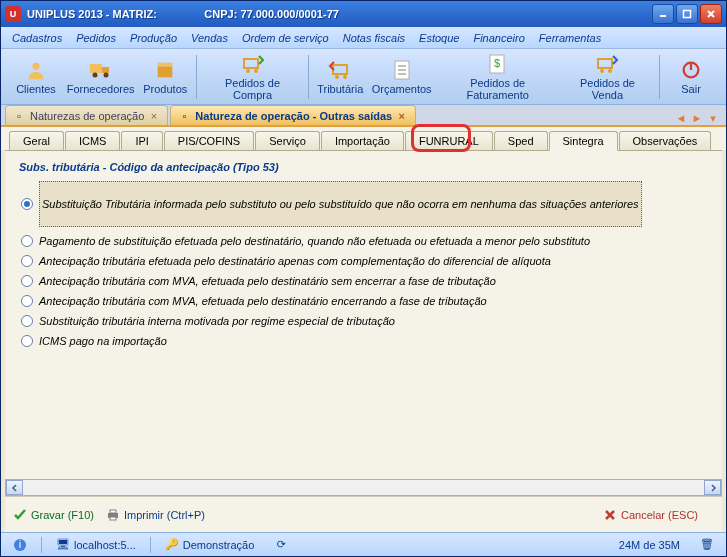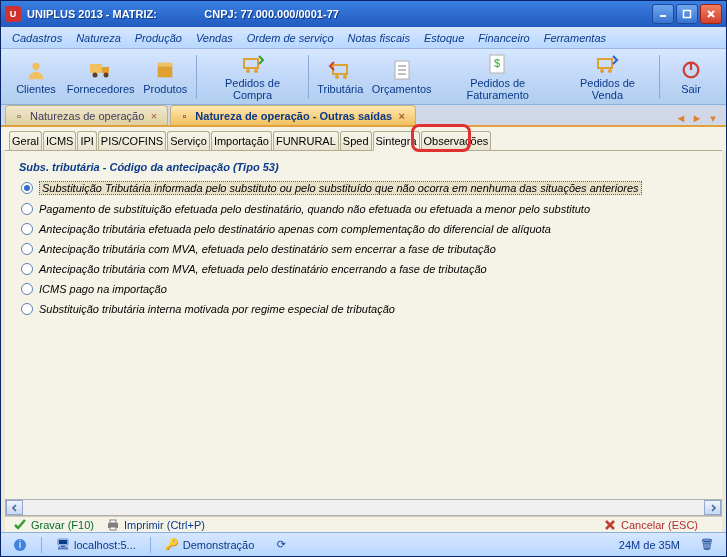--- a/index.html
+++ b/index.html
@@ -20,33 +20,33 @@
 .tool-btn .ticon { width:28px; height:24px; display:flex; align-items:center; justify-content:center; margin-bottom:1px;}
 .tool-sep { width:1px; height:44px; background:#8aa8d8; margin:0 4px; }
 .tool-spacer { flex:1; }
 .doctabs { height: 22px; background:#d0d8e8; display:flex; align-items:flex-end; padding: 0 4px; border-bottom:2px solid #e0a040; position:relative;}
 .doctab { display:flex; align-items:center; gap:4px; padding:2px 8px 2px 6px; background:linear-gradient(to bottom,#f0e8d0,#e0d0a0); border:1px solid #c0b080; border-bottom:none; border-radius:4px 4px 0 0; margin-right:2px; color:#404060; cursor:pointer; height:20px;}
 .doctab.active { background:linear-gradient(to bottom,#ffe8b0,#f0c060); color:#0a3a8a; font-weight:bold; }
 .doctab .dclose { width:11px; height:11px; display:flex;align-items:center;justify-content:center; color:#a06030; cursor:pointer;}
 .doctabs-right { margin-left:auto; display:flex; gap:2px; align-items:center; padding-right:2px;}
 .nav-arrow { width:14px; height:14px; display:flex;align-items:center;justify-content:center; color:#e08030; cursor:pointer;}
 .innertabs { display:flex; padding:4px 4px 0 8px; background:#f5f3e7; position:relative;}
-.innertab { padding:3px 2px; background:linear-gradient(to bottom,#f8f6ea,#e8e4d0); border:1px solid #b0ac90; border-bottom:none; border-radius:3px 3px 0 0; margin-right:1px; color:#000; cursor:pointer; position:relative;}
+.innertab { padding:3px 13px; background:linear-gradient(to bottom,#f8f6ea,#e8e4d0); border:1px solid #b0ac90; border-bottom:none; border-radius:3px 3px 0 0; margin-right:1px; color:#000; cursor:pointer; position:relative;}
 .innertab.active { background:#f5f3e7; z-index:2; border-bottom:1px solid #f5f3e7; margin-bottom:-1px;}
 .highlight-ring { position:absolute; border:3px solid #e03030; border-radius:8px; pointer-events:none; z-index:10;}
 .content { flex:1; background:#f5f3e7; border-top:1px solid #b0ac90; padding:10px 14px; overflow:auto; margin:0 4px;font-style:italic;}
 .group-title { color:#0a3a8a; font-weight:bold; margin-bottom:8px; }
 .radio-row { display:flex; align-items:center; gap:6px; margin:4px 0 8px 2px; color:#000; cursor:pointer;}
 .radio { width:12px; height:12px; border:1px solid #6080b0; border-radius:50%; display:flex; align-items:center; justify-content:center; background:#fff;}
 .radio.checked::after { content:''; width:6px; height:6px; background:#3070d0; border-radius:50%;}
-.radio-label.sel { border:1px dotted #606060; padding:0 2px; background:#e8e0c8;}
+.radio-label.sel { border:1px dotted #606060; padding:16px 2px; background:#e8e0c8;}
 .hscroll { height:17px; background:#e8e8e8; border:1px solid #b0b0b0; margin:0 4px; display:flex; align-items:center;}
 .hscroll .hbtn { width:17px; height:15px; background:linear-gradient(to bottom,#f0f4ff,#c8d8f0); border:1px solid #90a8d0; display:flex;align-items:center;justify-content:center; cursor:pointer;}
 .hscroll .track { flex:1; height:15px; background:#f0f0f0; }
-.actionbar { height:16px; background:#f5f3e7; display:flex; align-items:center; padding:0 8px; border-top:1px solid #d0ccb8; margin:0 4px;}
+.actionbar { height:36px; background:#f5f3e7; display:flex; align-items:center; padding:0 8px; border-top:1px solid #d0ccb8; margin:0 4px;}
 .act-link { display:flex; align-items:center; gap:4px; color:#0a6a2a; cursor:pointer; margin-right:12px;}
 .act-link.cancel { color:#b03030; margin-left:auto; margin-right:16px;}
 .act-link.print { color:#0a3a8a;}
 .statusbar { height:24px; background:linear-gradient(to bottom,#d6e7ff,#b8d6ff); border-top:1px solid #8ab0e0; display:flex; align-items:center; padding:0 6px; gap:8px; color:#0a3a8a;}
 .status-cell { display:flex; align-items:center; gap:4px; padding:0 6px; }
 .status-sep { width:1px; height:16px; background:#8ab0e0;}
 .status-spacer { flex:1; }
 .small-icon { width:14px; height:14px; display:inline-flex; align-items:center; justify-content:center;}
 </style>
 </head>
@@ -74,21 +74,21 @@
           <svg viewBox="0 0 10 10">
             <line x1="2" y2="8" y1="2" x2="8" stroke="#fff" stroke-width="2"></line>
             <line x1="2" y1="8" x2="8" y2="2" stroke="#fff" stroke-width="2"></line>
           </svg>
         </div>
     </div>
   </div>
 
   <div class="menubar">
     <div class="menu-item">Cadastros</div>
-    <div class="menu-item">Natureza</div>
+    <div class="menu-item">Pedidos</div>
     <div class="menu-item">Produção</div>
     <div class="menu-item">Vendas</div>
     <div class="menu-item">Ordem de serviço</div>
     <div class="menu-item">Notas fiscais</div>
     <div class="menu-item">Estoque</div>
     <div class="menu-item">Financeiro</div>
     <div class="menu-item">Ferramentas</div>
   </div>
 
   <div class="toolbar">
@@ -238,25 +238,25 @@
     <div class="radio-row">
         <span class="radio"></span>
         <span class="radio-label">Antecipação tributária com MVA, efetuada pelo destinatário sem encerrar a fase de tributação</span>
       </div>
     <div class="radio-row">
         <span class="radio"></span>
         <span class="radio-label">Antecipação tributária com MVA, efetuada pelo destinatário encerrando a fase de tributação</span>
       </div>
     <div class="radio-row">
         <span class="radio"></span>
+        <span class="radio-label">Substituição tributária interna motivada por regime especial de tributação</span>
+      </div>
+    <div class="radio-row">
+        <span class="radio"></span>
         <span class="radio-label">ICMS pago na importação</span>
-      </div>
-    <div class="radio-row">
-        <span class="radio"></span>
-        <span class="radio-label">Substituição tributária interna motivada por regime especial de tributação</span>
       </div>
   </div>
 
   <div class="hscroll">
     <div class="hbtn">
         <svg width="8" height="8" viewBox="0 0 8 8">
           <path d="M5 1L2 4l3 3" fill="none" stroke="#406090" stroke-width="1.5"></path>
         </svg>
       </div>
     <div class="track"></div>

